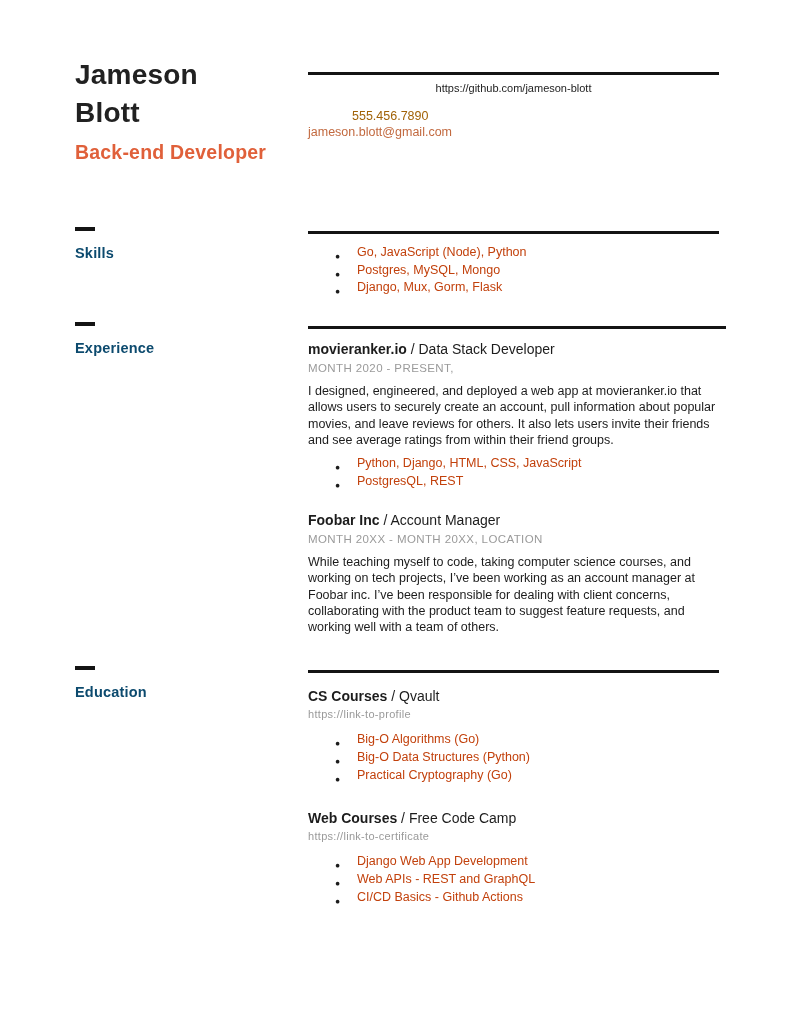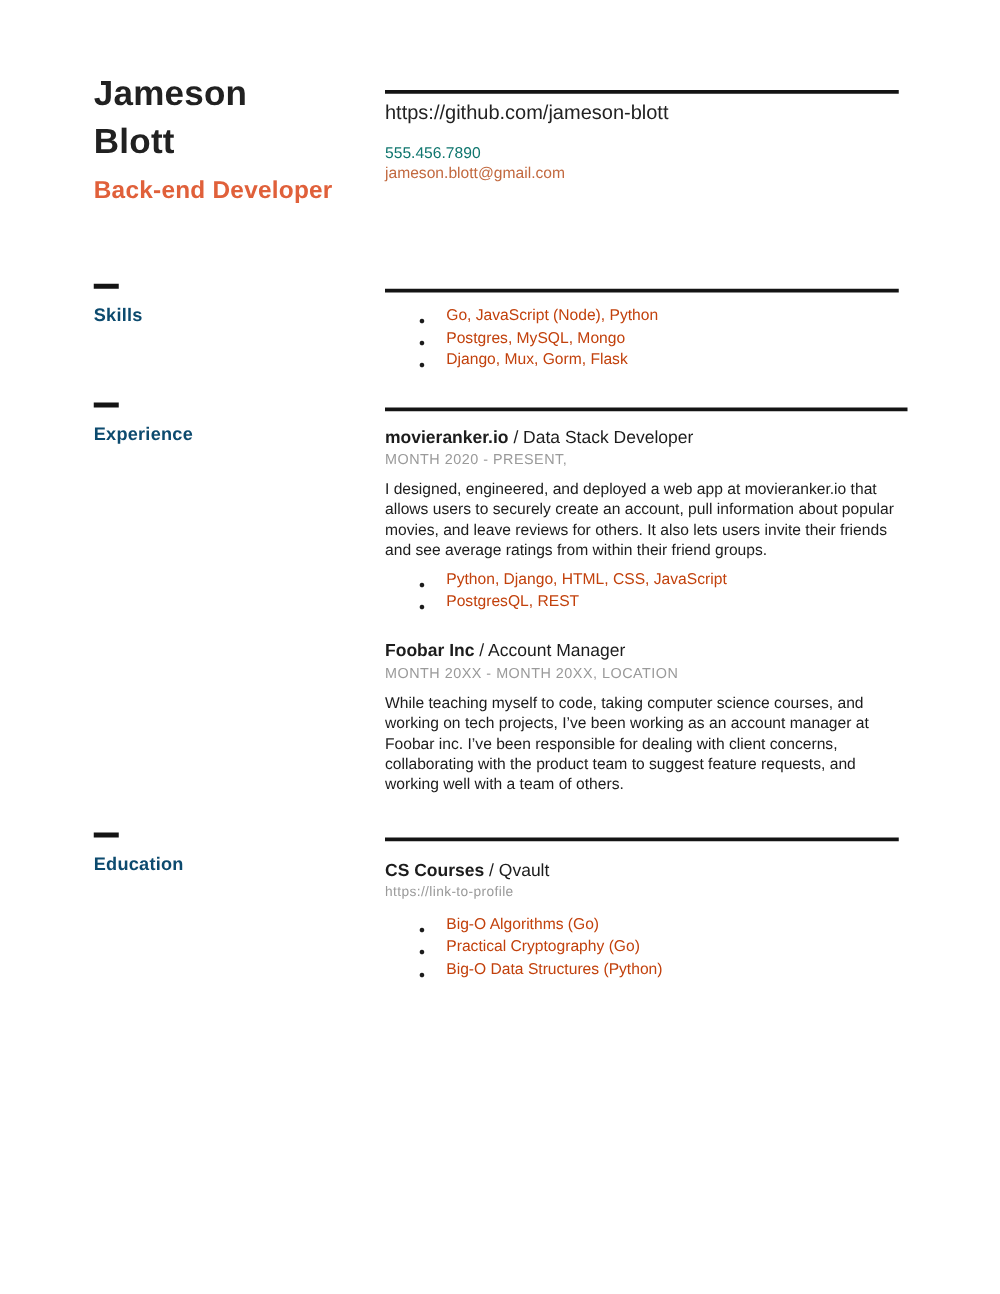--- a/index.html
+++ b/index.html
@@ -39,28 +39,30 @@
     left: 308px;
     top: 72px;
     width: 411px;
   }
   .rule {
     height: 3px;
     background: #141414;
   }
   .contact .github {
     margin-top: 7px;
-    font-size: 16px;
+    font-size: 11px;
     color: #222222;
+    text-align: center;
   }
   .contact .phone {
     margin-top: 14px;
     font-size: 12.5px;
     line-height: 16px;
-    color: #0f766e;
+    color: #a16207;
+    margin-left: 44px;
   }
   .contact .email {
     font-size: 12.5px;
     line-height: 16px;
     color: #c2693f;
   }
   
   .section {
     position: absolute;
     left: 75px;
@@ -202,22 +204,31 @@
       <div class="sec-heading">Education</div>
     </div>
     <div class="sec-right">
       <div class="rule"></div>
 
       <div class="entry">
         <div class="entry-title"><span class="org">CS Courses</span> <span class="subrole">/ Qvault</span></div>
         <div class="entry-link">https://link-to-profile</div>
         <ul class="bullets">
           <li>Big-O Algorithms (Go)</li>
+          <li>Big-O Data Structures (Python)</li>
           <li>Practical Cryptography (Go)</li>
-          <li>Big-O Data Structures (Python)</li>
         </ul>
       </div>
 
+      <div class="entry entry-gap">
+        <div class="entry-title"><span class="org">Web Courses</span> <span class="subrole">/ Free Code Camp</span></div>
+        <div class="entry-link">https://link-to-certificate</div>
+        <ul class="bullets">
+          <li>Django Web App Development</li>
+          <li>Web APIs - REST and GraphQL</li>
+          <li>CI/CD Basics - Github Actions</li>
+        </ul>
+      </div>
 
     </div>
   </div>
 
 </div>
 
 </body></html>

